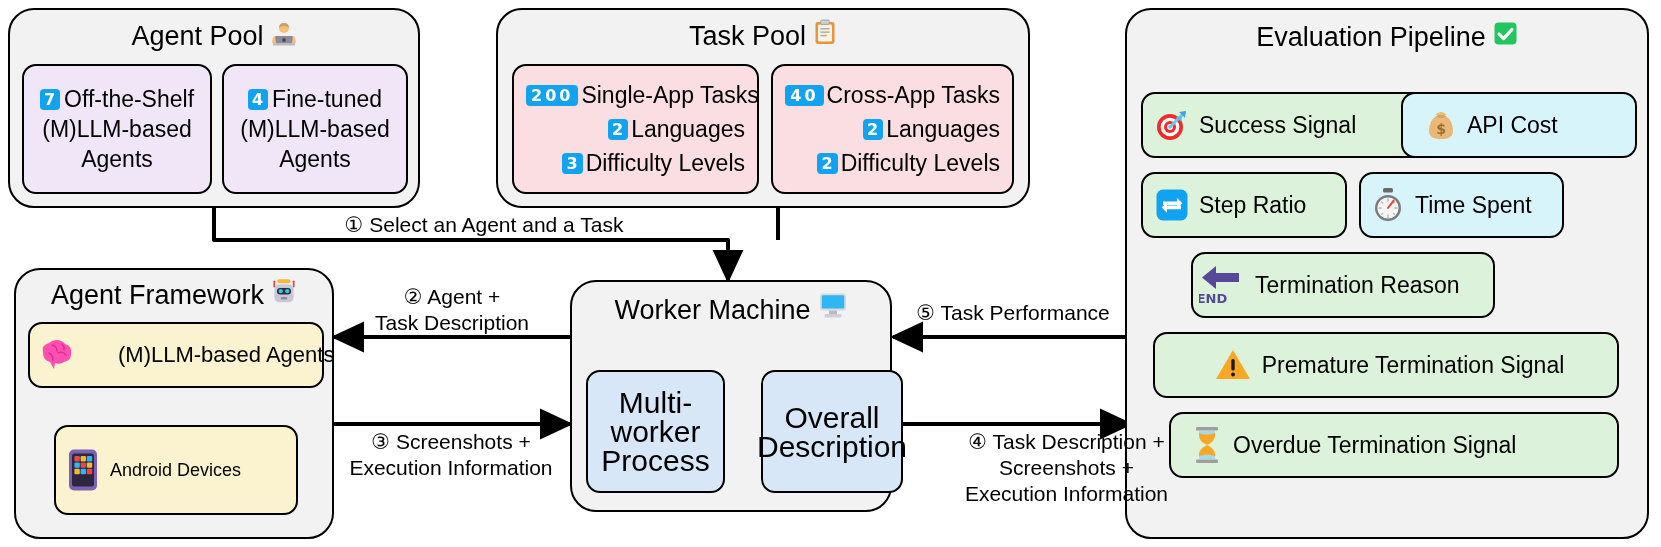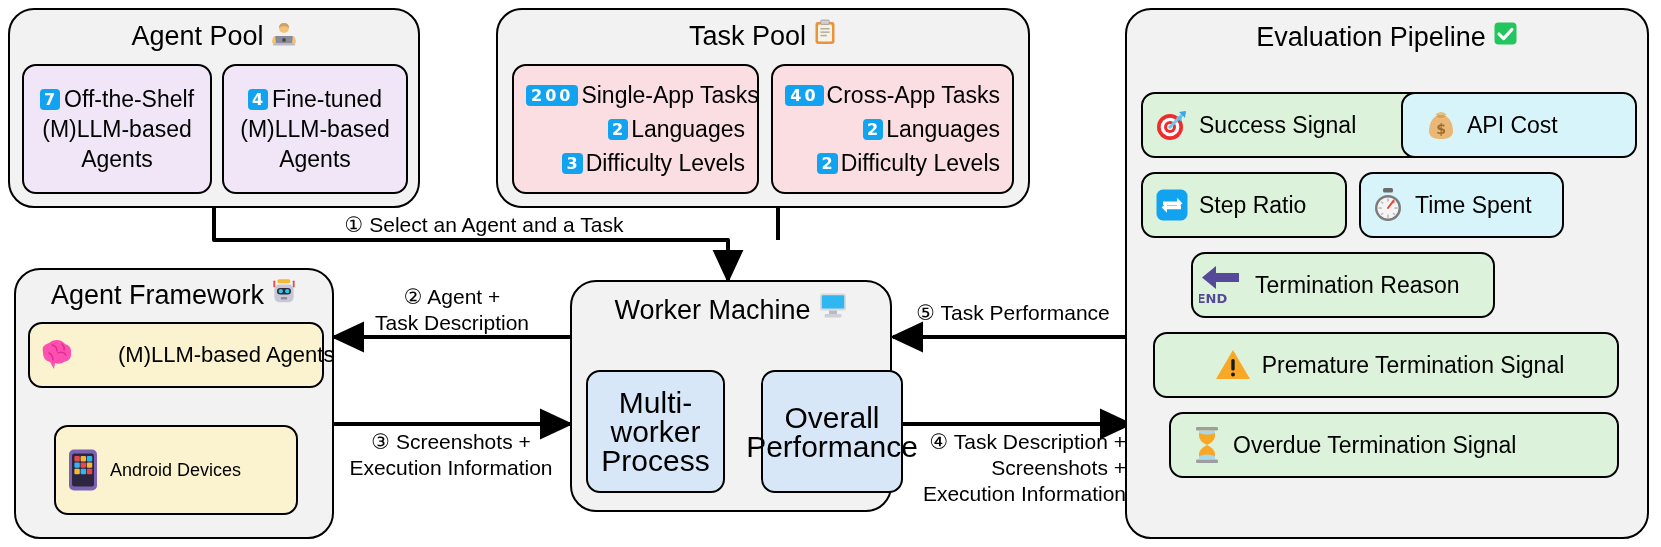--- a/index.html
+++ b/index.html
@@ -405,21 +405,21 @@
     <div style="position:absolute;left:14px;top:88px;display:flex;gap:12px;">
       <div class="card blue" style="width:139px;height:123px;">
         <div class="center-text">
           <span>Multi-worker</span><br>
           <span>Process</span>
         </div>
       </div>
       <div class="card blue" style="width:142px;height:123px;margin-left:24px;">
         <div class="center-text">
           <span>Overall</span><br>
-          <span>Performance</span>
+          <span>Description</span>
         </div>
       </div>
     </div>
   </div>
 
   <div class="alabel" style="left:304px;top:212px;width:360px;">
     <span class="num">①</span>
     <span>Select an Agent and a Task</span>
   </div>
 
@@ -432,21 +432,21 @@
   </div>
 
   <div class="alabel" style="left:341px;top:429px;width:220px;">
     <div>
       <span class="num">③</span>
       <span>Screenshots +</span>
     </div>
     <div>Execution Information</div>
   </div>
 
-  <div class="alabel" style="left:901px;top:429px;width:225px;text-align:right;">
+  <div class="alabel" style="left:954px;top:429px;width:225px;">
     <div>
       <span class="num">④</span>
       <span>Task Description +</span>
     </div>
     <div>Screenshots +</div>
     <div>Execution Information</div>
   </div>
 
   <div class="alabel" style="left:903px;top:300px;width:220px;">
     <span class="num">⑤</span>

